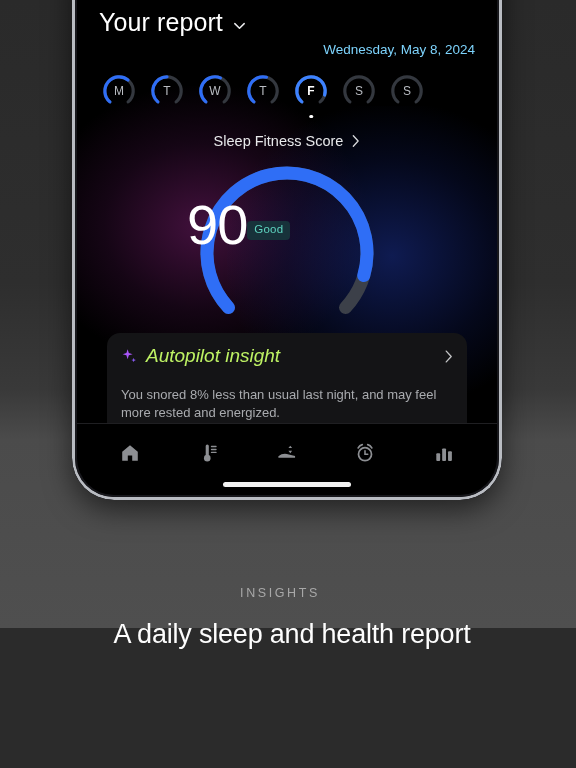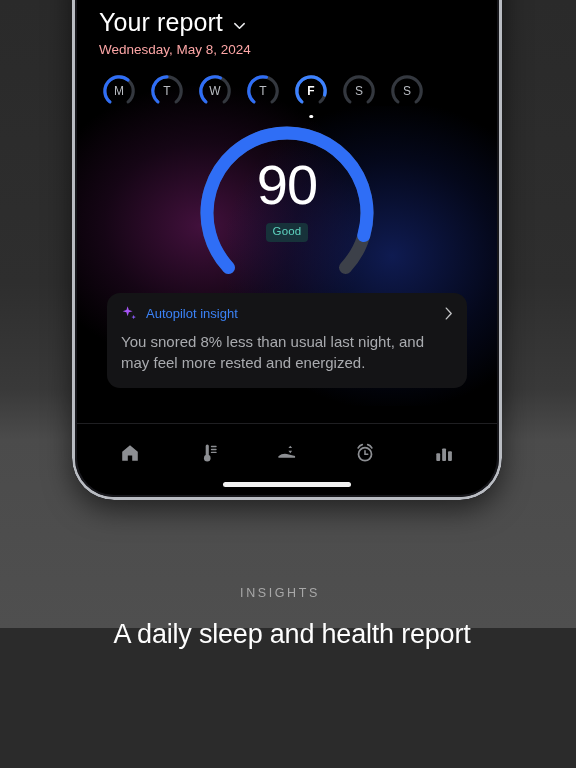--- a/index.html
+++ b/index.html
@@ -66,21 +66,21 @@
   }
 
   
   .content { position:relative; z-index:5; padding:0 22px; }
   .title-row { display:flex; align-items:center; gap:9px; padding-top:42px; }
   .title {
     font-size:25px; color:#fff; font-weight:400; letter-spacing:.1px;
   }
   .chev-down { width:15px; height:15px; position:relative; top:3px; }
   .date {
-    margin-top:5px; font-size:13.5px; color:#fca5a5; font-weight:400;
+    margin-top:5px; font-size:13.5px; color:#7dd3fc; font-weight:400;text-align:right;
   }
 
   
   .days { display:flex; gap:12px; margin-top:16px; padding-left:2px; }
   .day {
     position:relative; width:36px; height:36px;
     display:flex; align-items:center; justify-content:center;
   }
   .day svg { position:absolute; left:0; top:0; }
   .day .letter {
@@ -100,43 +100,43 @@
   .sfs-label { font-size:14.5px; color:#e8e9eb; }
   .chev-right { width:9px; height:14px; }
 
   
   .gauge-wrap {
     position:relative; width:200px; height:162px; margin:8px auto 0;
   }
   .gauge-wrap svg { position:absolute; left:0; top:0; }
   .gauge-center {
     position:absolute; left:0; right:0; top:40px;
-    display:flex; flex-direction:column; align-items:center;
+    display:flex; flex-direction:row; align-items:center;
   }
   .score {
     font-size:56px; color:#fff; font-weight:400;
     line-height:1; letter-spacing:-1px;
   }
   .score-badge {
     margin-top:10px; font-size:11.5px; color:#5ed3bf;
     background:#17323a; border-radius:4px; padding:2px 7px 5px;
     letter-spacing:.2px;
   }
 
   
   .card {
     margin:14px 8px 0; background:#141416;
     border-radius:13px; padding:12px 14px 14px;
   }
   .card-head { display:flex; align-items:center; gap:8px; }
   .sparkle { width:17px; height:17px; flex:0 0 auto; }
-  .card-title { font-size:13px; color:#3b82f6; flex:1; }
+  .card-title { font-size:19px; color:#bef264; flex:1;font-style:italic; }
   .card-chev { width:9px; height:15px; opacity:.85; }
   .card-body {
-    margin-top:9px; font-size:15px; color:#a9abaf;
+    margin-top:19px; font-size:13px; color:#a9abaf;
     line-height:1.42;
   }
 
   
   .navbar {
     position:absolute; left:0; right:0; bottom:0; height:72px;
     border-top:1px solid #1f1f22; background:#000;
     display:flex; align-items:flex-start; justify-content:space-around;
     padding:16px 14px 0; z-index:10;
   }
@@ -227,20 +227,26 @@
               <span class="letter">S</span>
             </div>
             <div class="day">
               <svg width="36" height="36" viewBox="0 0 36 36">
                 <path d="M 8.87 28.88 A 14.2 14.2 0 1 1 27.13 28.88" fill="none" stroke="#34383f" stroke-width="3.2" stroke-linecap="round"></path>
               </svg>
               <span class="letter">S</span>
             </div>
           </div>
 
+        <div class="sfs-row">
+          <span class="sfs-label">Sleep Fitness Score</span>
+          <svg class="chev-right" viewBox="0 0 10 16">
+            <path d="M2.5 2 L8 8 L2.5 14" fill="none" stroke="#d7d8da" stroke-width="1.5" stroke-linecap="round" stroke-linejoin="round"></path>
+          </svg>
+        </div>
 
         <div class="gauge-wrap">
           <svg width="200" height="162" viewBox="0 0 200 162">
             <path id="gauge-track" fill="none" stroke="#3c4049" stroke-width="13" stroke-linecap="round" d="M 41.49 150.56 A 80 80 0 1 1 158.51 150.56"></path>
             <path id="gauge-value" fill="none" stroke="#2f6ef6" stroke-width="13" stroke-linecap="round" d="M 41.49 150.56 A 80 80 0 1 1 176.75 118.59"></path>
           </svg>
           <div class="gauge-center">
             <div class="score">90</div>
             <div class="score-badge">Good</div>
           </div>

